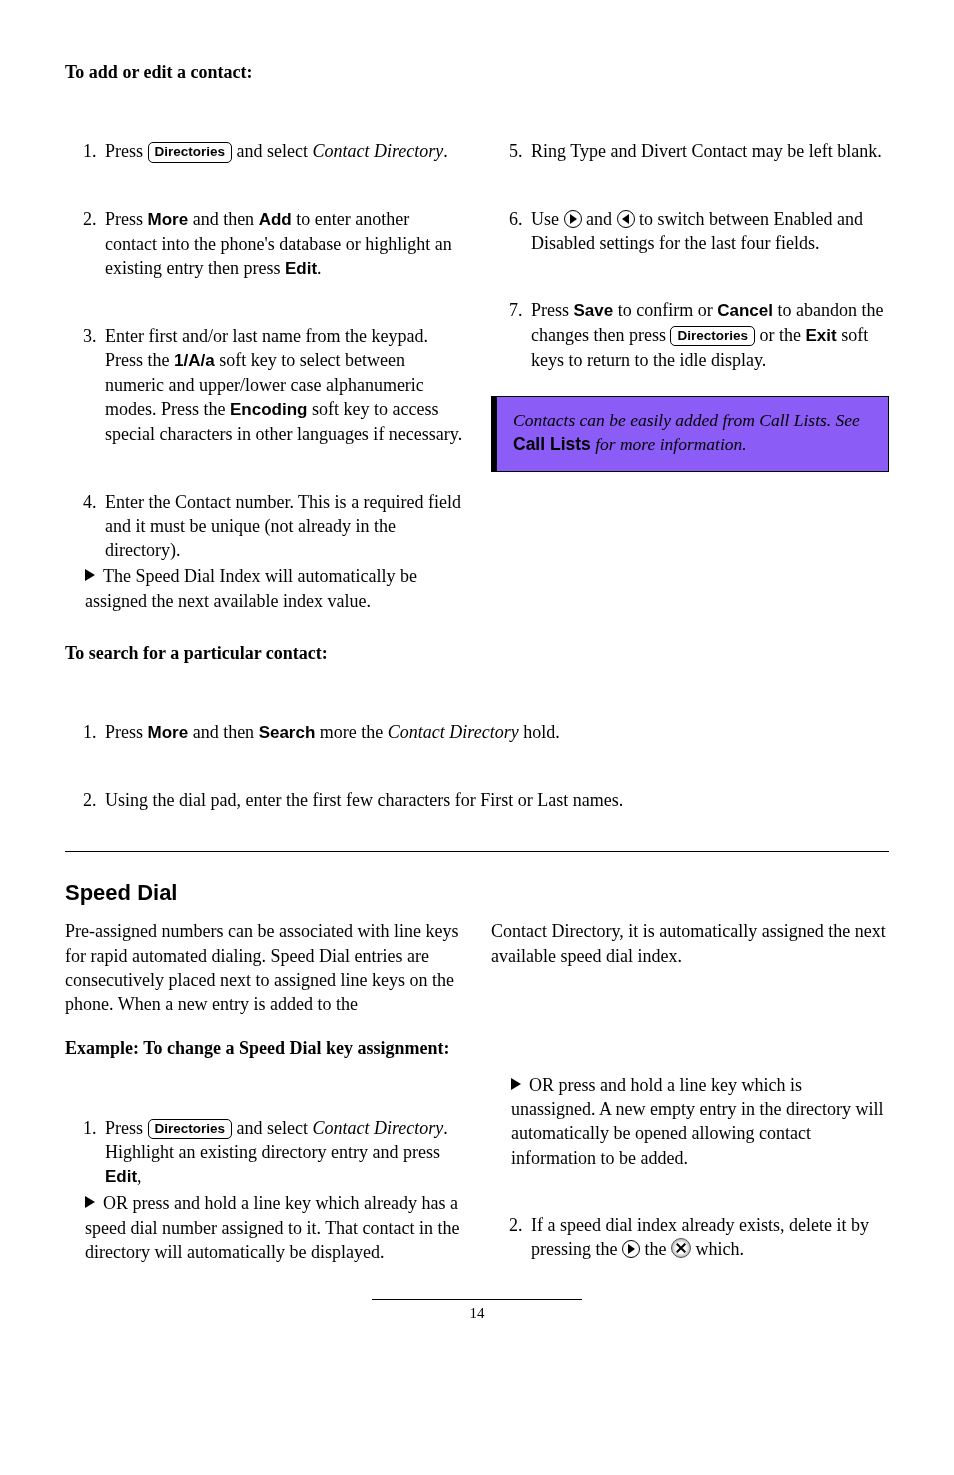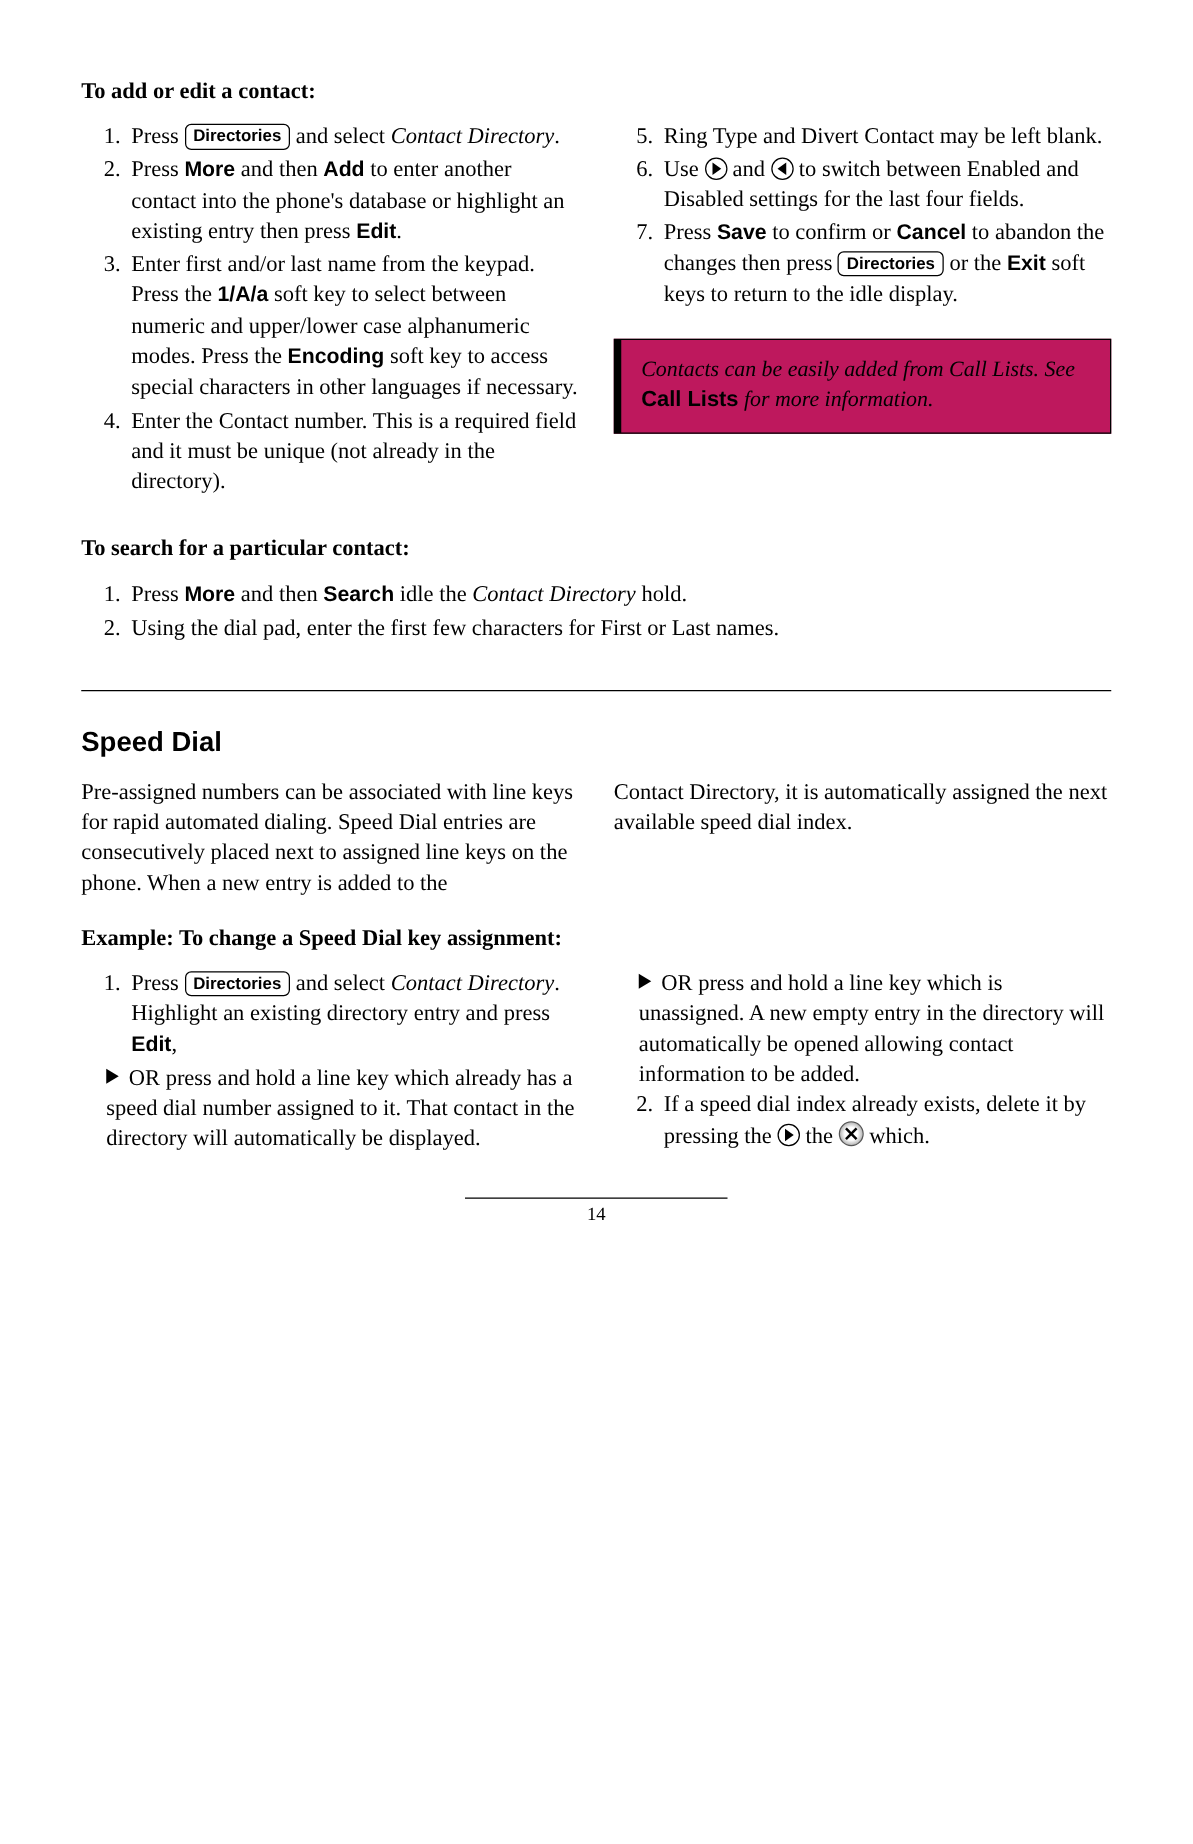--- a/index.html
+++ b/index.html
@@ -26,20 +26,21 @@
     flex: 1;
     min-width: 0;
   }
   ol {
     margin: 0 0 0 14px;
     padding: 0 0 0 22px;
   }
   ol li {
     margin-bottom: 2px;
     padding-left: 4px;
+    margin-top: 43px;
   }
   .bullet-item {
     margin-left: 14px;
     padding-left: 6px;
   }
   .tri {
     display: inline-block;
     width: 0; height: 0;
     border-top: 6px solid transparent;
     border-bottom: 6px solid transparent;
@@ -106,21 +107,21 @@
     width: 2px; height: 12px;
     background: #000;
   }
   .del-btn::before { transform: rotate(45deg); }
   .del-btn::after  { transform: rotate(-45deg); }
   .note-box {
     border: 1.5px solid #000;
     border-left-width: 6px;
     padding: 12px 16px 14px 16px;
     font-style: italic;
-    background: #be185d;
+    background: #8b5cf6;
     margin-top: 24px;
     font-size: 17.5px;
   }
   .note-box .bold {
     font-family: Arial, Helvetica, sans-serif;
     font-weight: 900;
     font-style: normal;
   }
   hr.sep {
     border: none;
@@ -159,20 +160,23 @@
         <span>Press </span><span class="key-btn">Directories</span><span> and select </span><i>Contact Directory</i><span>.</span>
       </li>
       <li>
         <span>Press </span><span class="soft">More</span><span> and then </span><span class="soft">Add</span><span> to enter another contact into the phone's database or highlight an existing entry then press </span><span class="soft">Edit</span><span>.</span>
       </li>
       <li>
         <span>Enter first and/or last name from the keypad.  Press the </span><span class="soft">1/A/a</span><span> soft key to select between numeric and upper/lower case alphanumeric modes. Press the </span><span class="soft">Encoding</span><span> soft key to access special characters in other languages if necessary.</span>
       </li>
       <li>Enter the Contact number.  This is a required field and it must be unique (not already in the directory).</li>
     </ol>
+    <div class="bullet-item">
+      <span class="tri"></span><span>The Speed Dial Index will automatically be assigned the next available index value.</span>
+    </div>
   </div>
 
   <div class="col">
     <ol start="5">
       <li>Ring Type and Divert Contact may be left blank.</li>
       <li>
         <span>Use </span><span class="arrow-btn right"></span><span> and </span><span class="arrow-btn left"></span><span> to switch between Enabled and Disabled settings for the last four fields.</span>
       </li>
       <li>
         <span>Press </span><span class="soft">Save</span><span> to confirm or </span><span class="soft">Cancel</span><span> to abandon the changes then press </span><span class="key-btn">Directories</span><span> or the </span><span class="soft">Exit</span><span> soft keys to return to the idle display.</span>
@@ -184,21 +188,21 @@
     </div>
   </div>
 </div>
 
 <p class="section-heading" style="margin-top:28px;">To search for a particular contact:</p>
 
 <div class="two-col">
   <div class="col">
     <ol start="1">
       <li>
-        <span>Press </span><span class="soft">More</span><span> and then </span><span class="soft">Search</span><span> idle the </span><i>Contact Directory</i><span> hold.</span>
+        <span>Press </span><span class="soft">More</span><span> and then </span><span class="soft">Search</span><span> more the </span><i>Contact Directory</i><span> hold.</span>
       </li>
       <li>Using the dial pad, enter the first few characters for First or Last names.</li>
     </ol>
   </div>
 </div>
 
 <hr class="sep">
 
 <p class="h2">Speed Dial</p>
 

